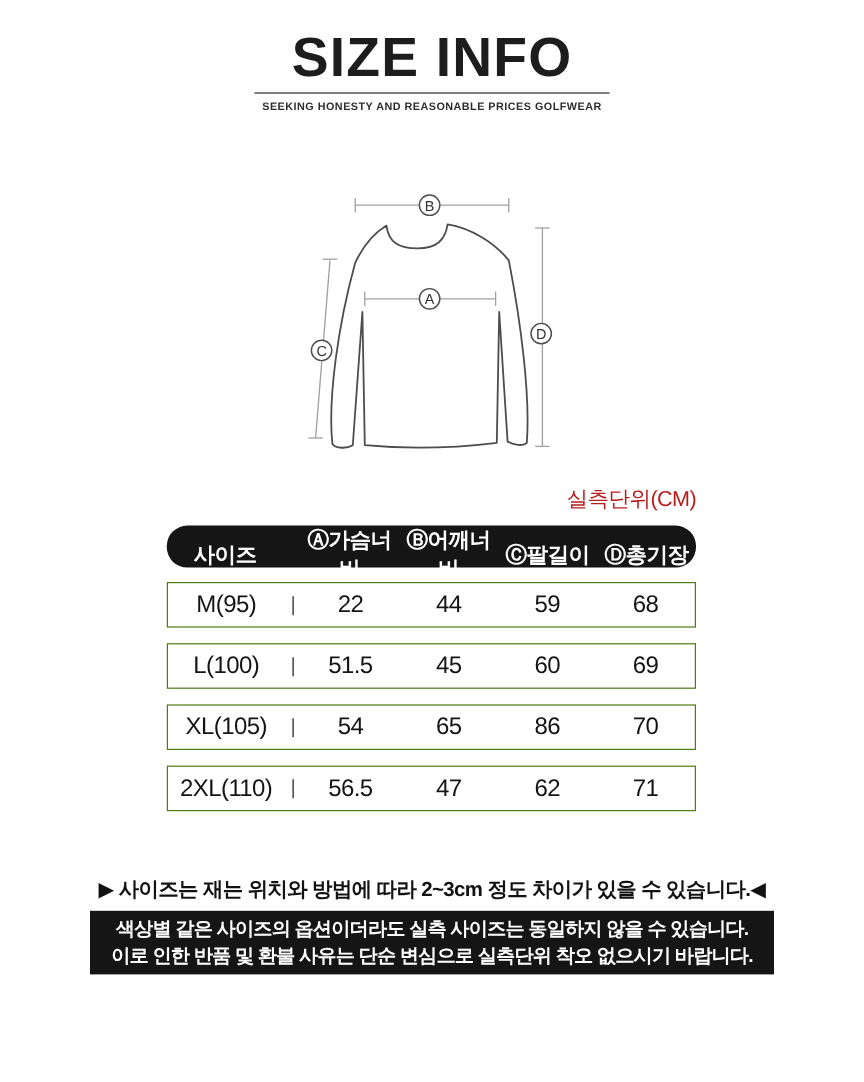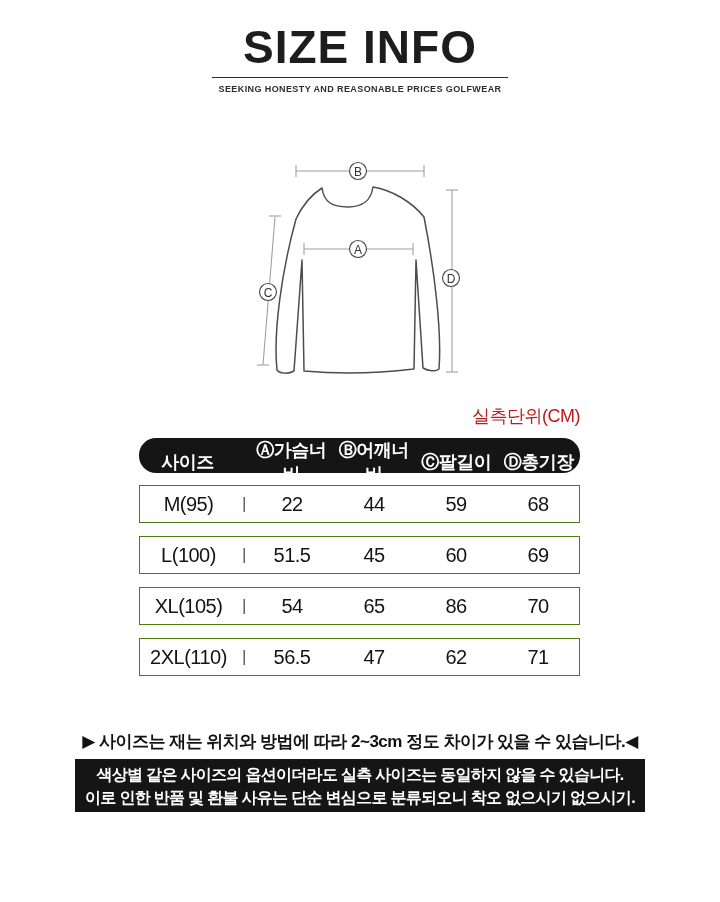--- a/index.html
+++ b/index.html
@@ -173,16 +173,16 @@
       <div class="cell">47</div>
       <div class="cell">62</div>
       <div class="cell">71</div>
     </div>
   </div>
 
   <div class="size-note">▶ 사이즈는 재는 위치와 방법에 따라 2~3cm 정도 차이가 있을 수 있습니다.◀</div>
 
   <div class="warning-box">
     <div>색상별 같은 사이즈의 옵션이더라도 실측 사이즈는 동일하지 않을 수 있습니다.</div>
-    <div>이로 인한 반품 및 환불 사유는 단순 변심으로 분류되오니 착오 없으시기 없으시기.</div>
+    <div>이로 인한 반품 및 환불 사유는 단순 변심으로 실측단위 착오 없으시기 바랍니다.</div>
   </div>
 
 </div>
 
 </body></html>

